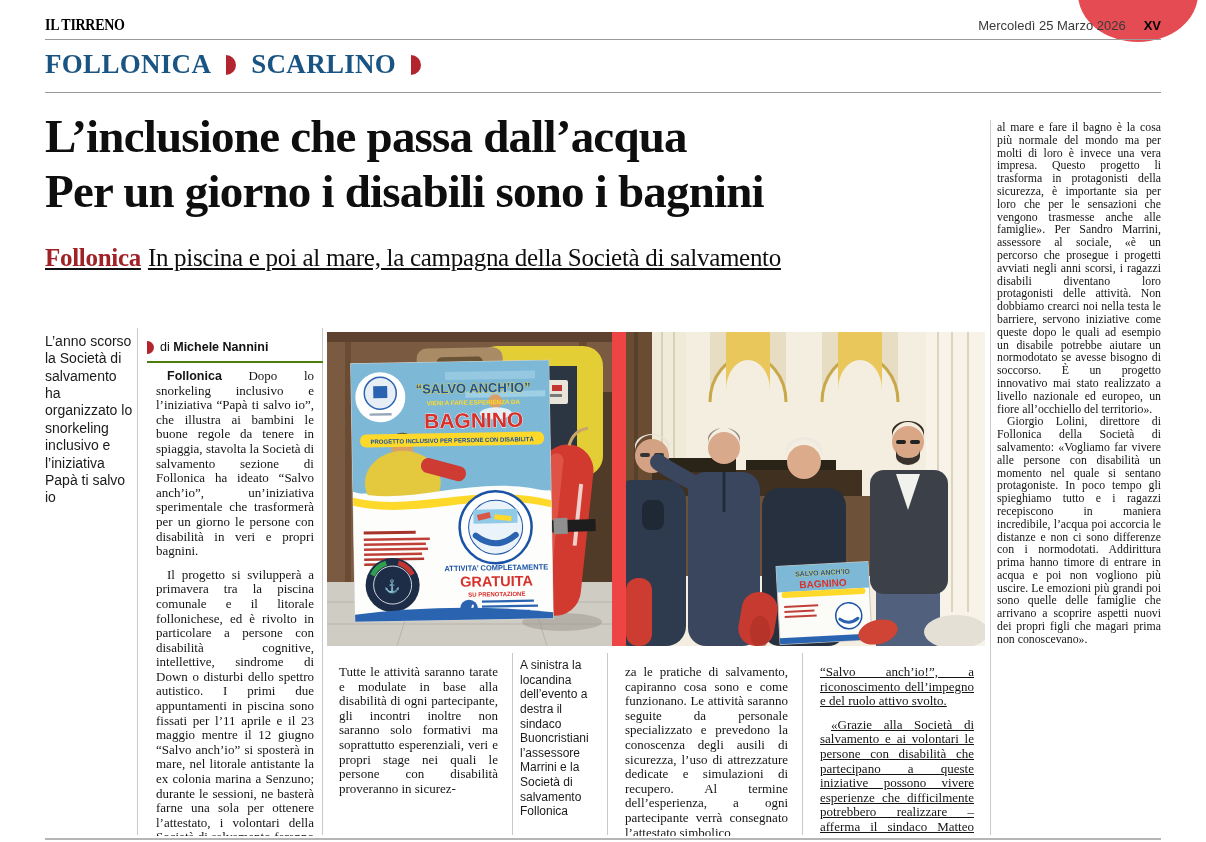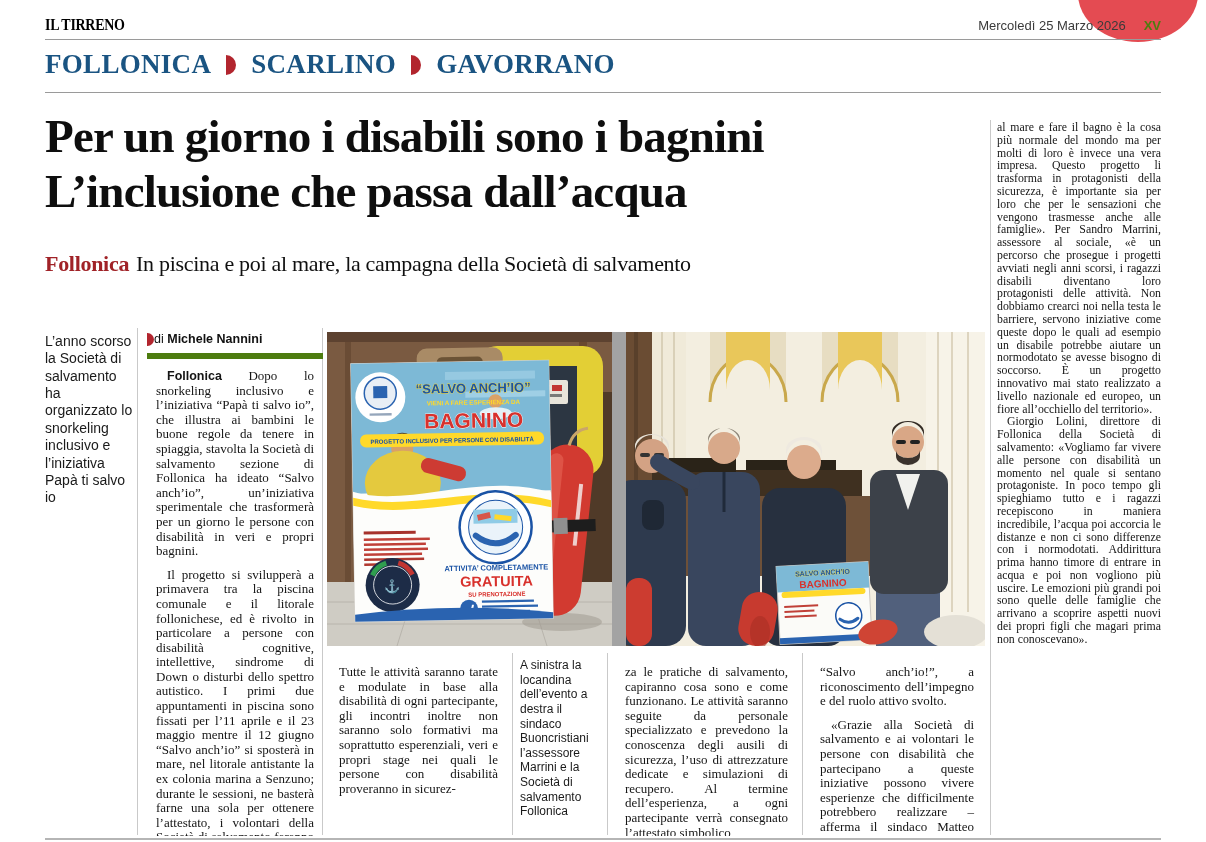--- a/index.html
+++ b/index.html
@@ -4,93 +4,92 @@
 <style>
   html,body{margin:0;padding:0;}
   body{width:1206px;height:842px;background:#fff;position:relative;overflow:hidden;
        font-family:"Liberation Serif",serif;color:#111;}
   .abs{position:absolute;}
 
   
   .paper-name{left:45px;top:16px;font-size:14px;font-weight:900;letter-spacing:-0.3px;color:#000;
               font-family:"Liberation Serif",serif;transform:scaleY(1.15);transform-origin:left top;}
   .dateline{right:45px;top:18px;font-family:"Liberation Sans",sans-serif;font-size:13px;color:#3a3a3a;}
-  .pagenum{font-weight:bold;color:#4d7c0f;margin-left:18px;font-size:13px;}
+  .pagenum{font-weight:bold;color:#000000;margin-left:18px;font-size:13px;}
   .red-dot{right:8px;top:-54px;width:120px;height:96px;background:#e44b52;border-radius:50%;}
 
   .rule{background:#9a9a9a;height:1px;left:45px;right:45px;}
   .rule-top{top:39px;}
   .rule-sec{top:92px;}
   .rule-bottom{top:838px;height:2px;background:#b5b5b5;}
 
   
   .section-bar{left:45px;top:49px;display:flex;align-items:center;gap:15px;}
   .section-item{font-size:27px;font-weight:bold;color:#1a5482;letter-spacing:0.3px;}
   .sep{width:10px;height:20px;background:#b2252e;border-radius:0 20px 20px 0;}
 
   
   .headline{left:45px;top:109px;width:945px;font-weight:bold;font-size:47px;line-height:55px;
             letter-spacing:-0.8px;color:#0e0e0e;}
-  .standfirst{left:45px;top:251px;width:945px;font-size:22px;color:#101010;letter-spacing:-0.3px;}
+  .standfirst{left:45px;top:244px;width:945px;font-size:25px;color:#101010;letter-spacing:-0.3px;text-decoration:underline;}
   .standfirst .loc{color:#a02227;font-weight:bold;margin-right:7px;}
 
   
   .left-rail{left:45px;top:333px;width:90px;font-family:"Liberation Sans",sans-serif;
              font-size:14px;line-height:1.24;color:#1a1a1a;}
   .vdiv{width:1px;background:#c9c9c9;}
-  .byline{left:147px;top:332px;width:176px;font-family:"Liberation Sans",sans-serif;font-size:12.5px;
-          color:#111;border-bottom:6px solid #4d7c0f;padding-bottom:7px;display:flex;align-items:center;}
+  .byline{left:147px;top:340px;width:176px;font-family:"Liberation Sans",sans-serif;font-size:12.5px;
+          color:#111;border-bottom:2px solid #4d7c0f;padding-bottom:7px;display:flex;align-items:center;gap:6px;}
   .byline .mark{width:7px;height:13px;background:#b2252e;border-radius:0 13px 13px 0;flex:0 0 auto;}
   .byline b{font-weight:bold;}
 
   .bodycol{font-size:13px;line-height:14.6px;text-align:justify;color:#141414;}
   .bodycol p{margin:9px;}
   .bodycol p + p{text-indent:11px;}
   .lead-loc{font-family:"Liberation Sans",sans-serif;font-weight:bold;font-size:12.5px;}
   .col1{left:147px;top:360px;width:176px;height:476px;overflow:hidden;}
   .col1 p:first-child{text-indent:11px;}
   .col2{left:330px;top:656px;width:177px;height:180px;overflow:hidden;}
   .col3{left:616px;top:656px;width:181px;height:180px;overflow:hidden;}
-  .col4{left:811px;top:656px;width:172px;height:180px;overflow:hidden;}
+  .col4{left:811px;top:656px;width:172px;height:180px;overflow:hidden;text-decoration:underline;}
   .col5{left:997px;top:121px;width:164px;height:714px;overflow:hidden;
         font-size:11.8px;line-height:12.8px;text-align:justify;}
   .col5 p{margin:0;font-family:Liberation Serif, serif;}
   .col5 p + p{text-indent:10px;}
   .endmark{float:right;font-size:10px;line-height:12px;color:#1a1a1a;}
 
   .caption{left:520px;top:658px;width:82px;font-family:"Liberation Sans",sans-serif;
            font-size:12px;line-height:1.22;color:#1a1a1a;}
 
   
-  .photos{left:327px;top:332px;width:658px;height:314px;display:flex;gap:14px;background:#a3a3a3;}
+  .photos{left:327px;top:332px;width:658px;height:314px;display:flex;gap:14px;background:#ef4444;}
   .photos svg{display:block;}
 </style>
 </head>
 <body>
 
 <div class="abs red-dot"></div>
 
 <div class="abs paper-name">IL TIRRENO</div>
 <div class="abs dateline">
   <span>Mercoledì 25 Marzo 2026</span><span class="pagenum">XV</span>
 </div>
 <div class="abs rule rule-top"></div>
 
 <div class="abs section-bar">
   <span class="section-item">FOLLONICA</span>
   <span class="sep"></span>
   <span class="section-item">SCARLINO</span>
   <span class="sep"></span>
-  <span class="section-item">GAVORRANO</span>
 </div>
 <div class="abs rule rule-sec"></div>
 
 <div class="abs headline">
+  <div>L’inclusione che passa dall’acqua</div>
   <div>Per un giorno i disabili sono i bagnini</div>
-  <div>L’inclusione che passa dall’acqua</div>
 </div>
 <div class="abs standfirst">
   <span class="loc">Follonica</span><span>In piscina e poi al mare, la campagna della Società di salvamento</span>
 </div>
 
 <div class="abs left-rail">L’anno scorso la Società di salvamento ha organizzato lo snorkeling inclusivo e l’iniziativa Papà ti salvo io</div>
 
 <div class="abs vdiv" style="left:137px;top:328px;height:507px;"></div>
 <div class="abs vdiv" style="left:322px;top:328px;height:507px;"></div>
 <div class="abs vdiv" style="left:512px;top:653px;height:182px;"></div>

